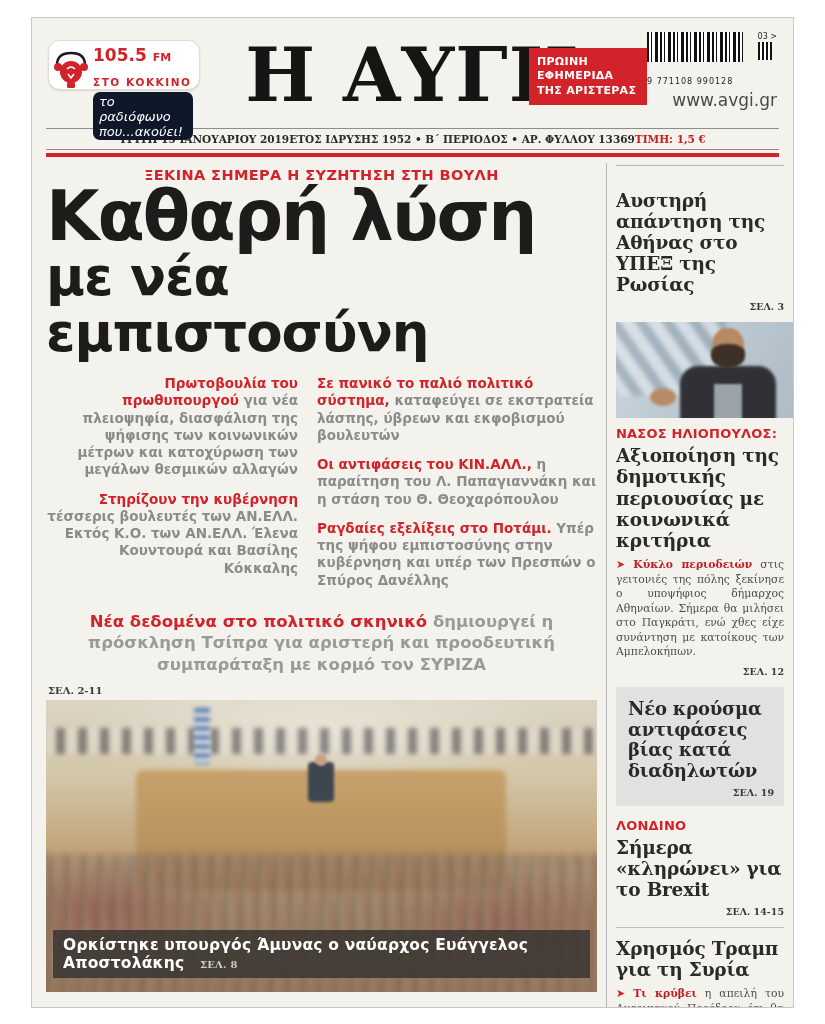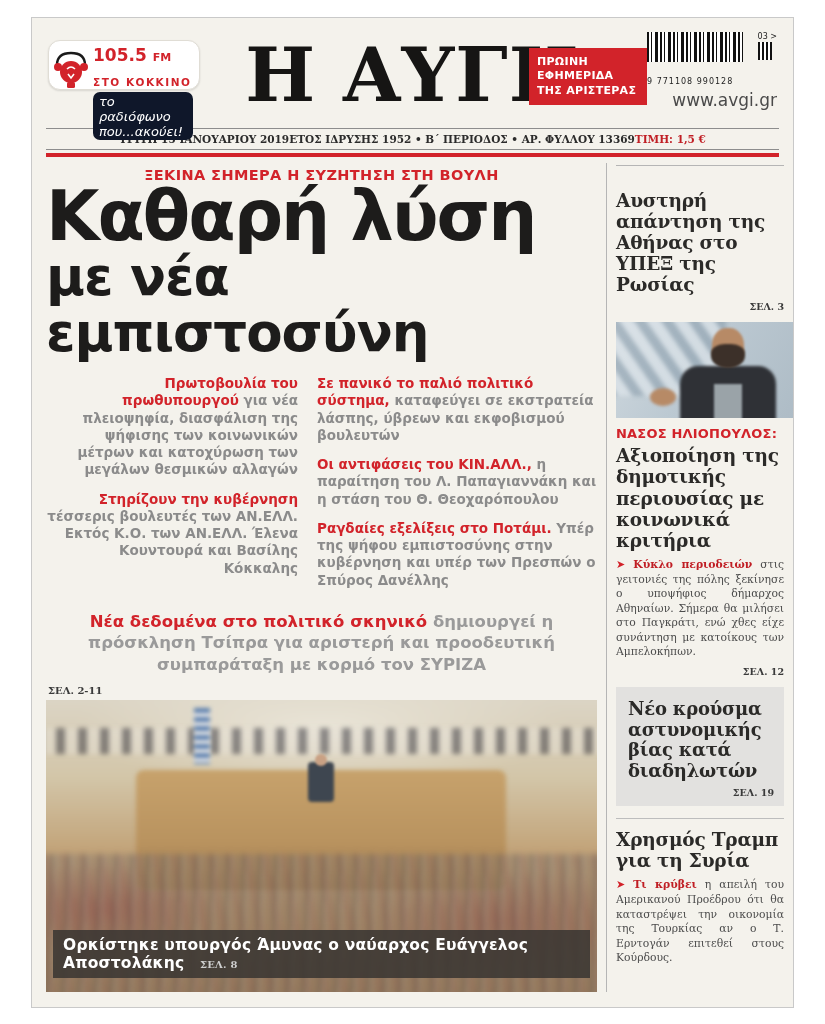--- a/index.html
+++ b/index.html
@@ -246,24 +246,29 @@
         <div class="sb-label">ΝΑΣΟΣ ΗΛΙΟΠΟΥΛΟΣ:</div>
         <div class="sb-title">Αξιοποίηση της δημοτικής περιουσίας με κοινωνικά κριτήρια</div>
         <p class="sb-body">
           <span class="arrow">➤</span>
           <span class="blead">Κύκλο περιοδειών</span><span> στις γειτονιές της πόλης ξεκίνησε ο υποψήφιος δήμαρχος Αθηναίων. Σήμερα θα μιλήσει στο Παγκράτι, ενώ χθες είχε συνάντηση με κατοίκους των Αμπελοκήπων.</span>
         </p>
         <div class="sb-page">ΣΕΛ. 12</div>
       </div>
 
       <div class="gray-box">
-        <div class="sb-title sm">Νέο κρούσμα αστυνομικής βίας κατά διαδηλωτών</div>
+        <div class="sb-title sm">Νέο κρούσμα αντιφάσεις βίας κατά διαδηλωτών</div>
         <div class="sb-page">ΣΕΛ. 19</div>
       </div>
 
+      <div class="sb-art">
+        <div class="sb-label">ΛΟΝΔΙΝΟ</div>
+        <div class="sb-title">Σήμερα «κληρώνει» για το Brexit</div>
+        <div class="sb-page">ΣΕΛ. 14-15</div>
+      </div>
 
       <hr class="sb-hr">
 
       <div class="sb-art">
         <div class="sb-title">Χρησμός Τραμπ για τη Συρία</div>
         <p class="sb-body">
           <span class="arrow">➤</span>
           <span class="blead">Τι κρύβει</span><span> η απειλή του Αμερικανού Προέδρου ότι θα καταστρέψει την οικονομία της Τουρκίας αν ο Τ. Ερντογάν επιτεθεί στους Κούρδους.</span>
         </p>
 

